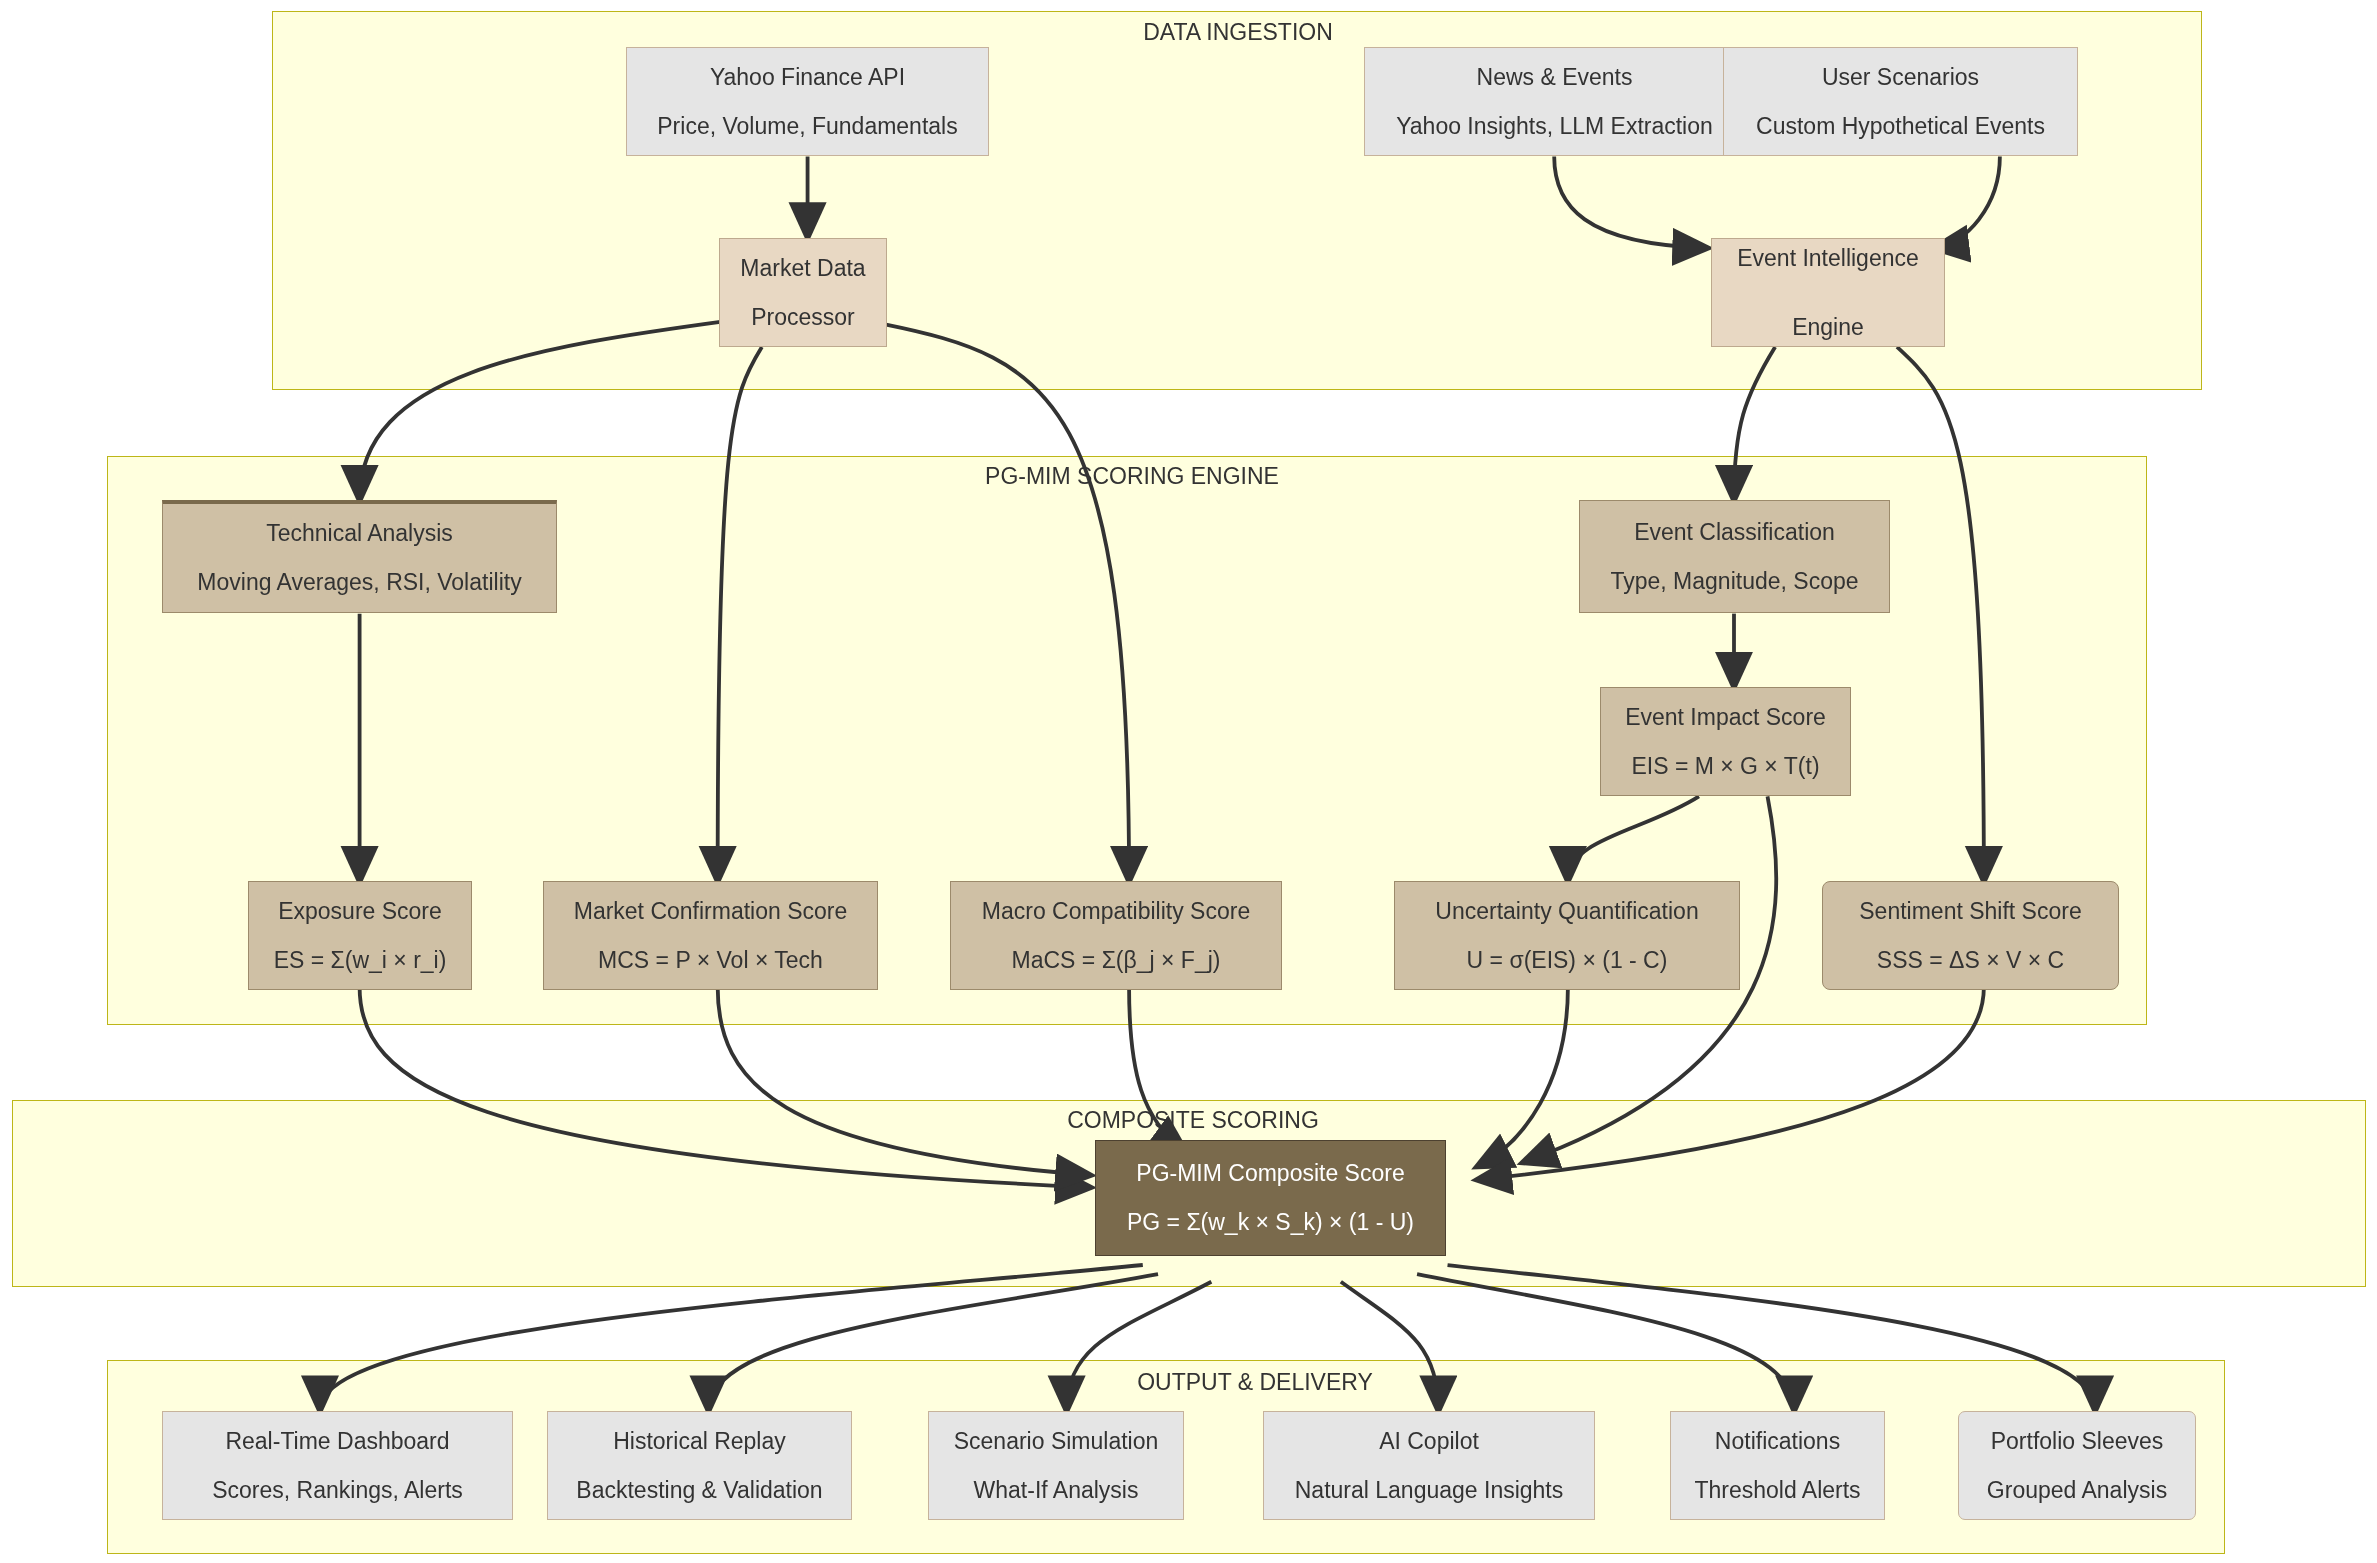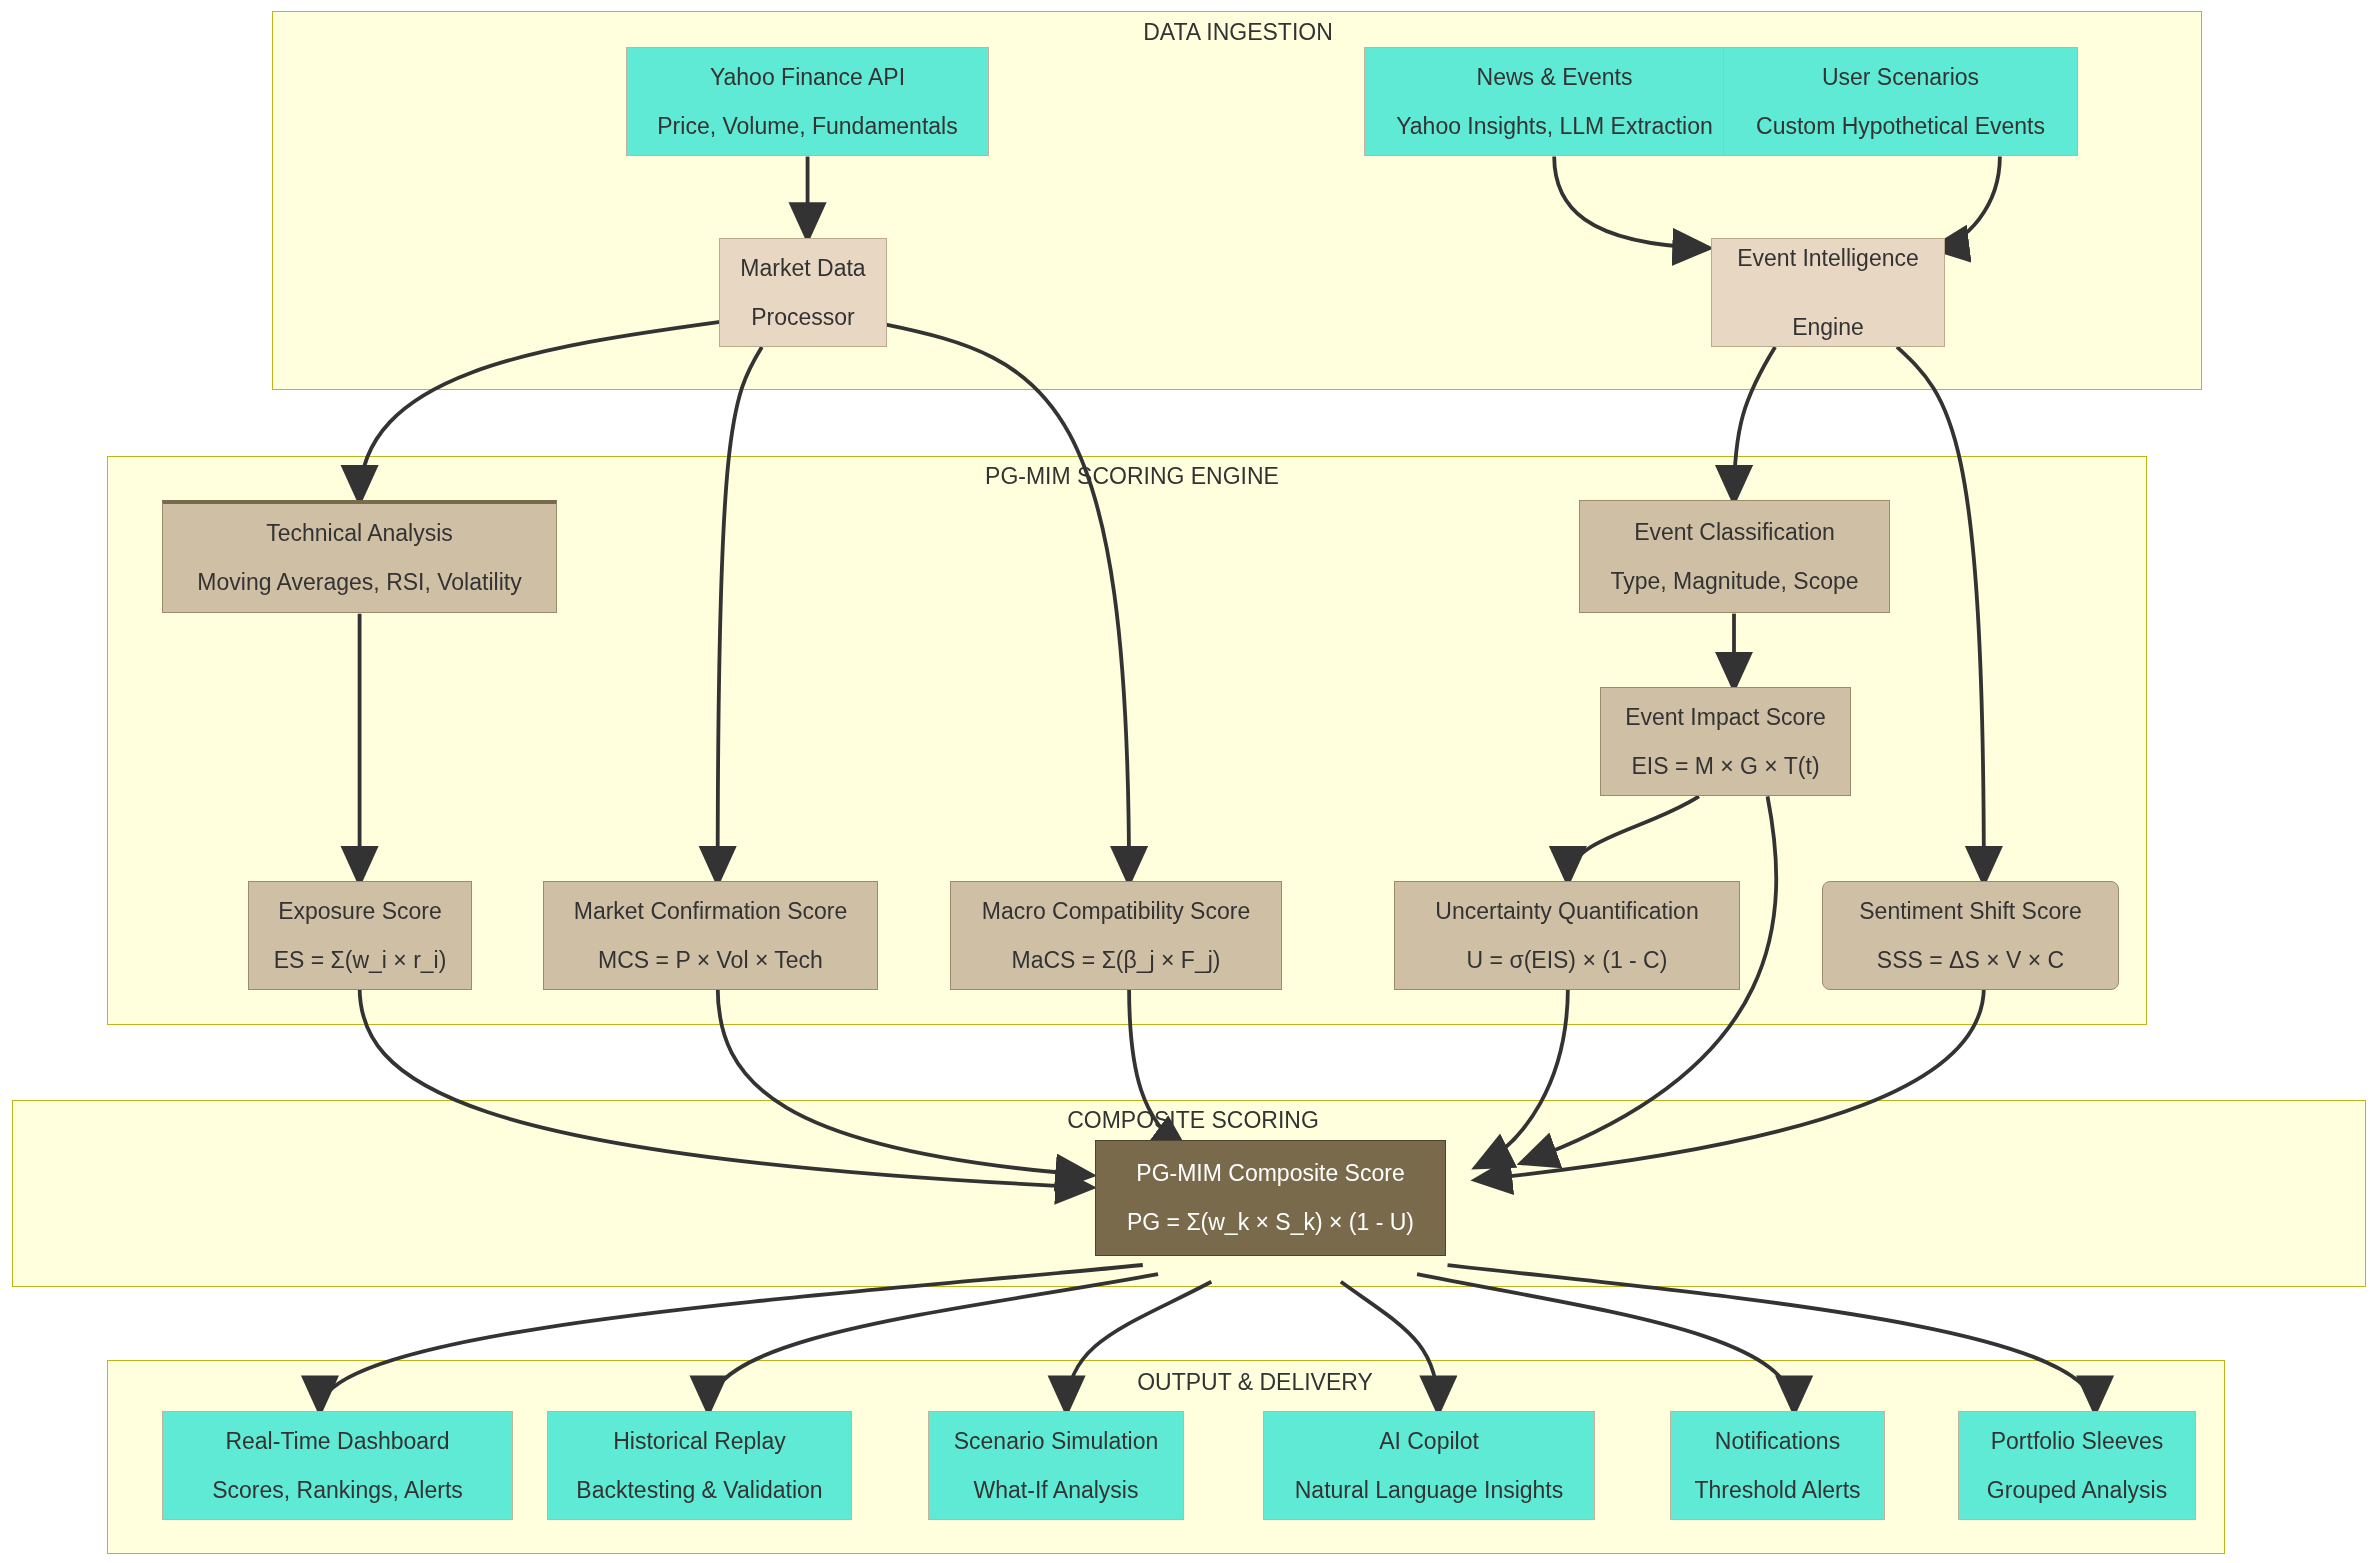--- a/index.html
+++ b/index.html
@@ -8,21 +8,21 @@
   #stage{position:absolute;left:0;top:0;width:2377px;height:1564px;}
   svg#wires{position:absolute;left:0;top:0;width:2377px;height:1564px;pointer-events:none;}
   .cluster{position:absolute;background:#ffffde;border:1.5px solid #bdb618;box-sizing:border-box;}
   .cluster-title{position:absolute;font-size:23px;color:#333333;white-space:nowrap;
                  transform:translateX(-50%);}
   .node{position:absolute;box-sizing:border-box;display:flex;flex-direction:column;
         align-items:center;justify-content:center;text-align:center;
         font-size:23px;line-height:1.25;color:#333333;padding:4.6px 10.7px;}
   .node .l1{display:block;}
   .node .l2{display:block;margin-top:20px;}
-  .src{background:#5eead4;border:1.5px solid #c6b29b;}
+  .src{background:#e5e5e5;border:1.5px solid #c6b29b;}
   .proc{background:#e8d8c3;border:1.5px solid #bda98e;}
   .score{background:#cfc0a5;border:1.5px solid #9c8a6b;}
   .score-top{background:#cfc0a5;border:1.5px solid #9c8a6b;border-top:4.6px solid #7a6a4c;}
   .composite{background:#7a6a4c;border:1.5px solid #4d4130;color:#ffffff;}
 </style>
 </head>
 <body>
 
 <div id="stage">
 
@@ -182,19 +182,19 @@
   <div class="node src" style="left:1263px;top:1411px;width:332px;height:109px;">
     <span class="l1">AI Copilot</span>
     <span class="l2">Natural Language Insights</span>
   </div>
 
   <div class="node src" style="left:1670px;top:1411px;width:215px;height:109px;">
     <span class="l1">Notifications</span>
     <span class="l2">Threshold Alerts</span>
   </div>
 
-  <div class="node src" style="left:1958px;top:1411px;width:238px;height:109px;">
+  <div class="node src" style="left:1958px;top:1411px;width:238px;height:109px;border-radius:7px;">
     <span class="l1">Portfolio Sleeves</span>
     <span class="l2">Grouped Analysis</span>
   </div>
 
 </div>
 
 
 </body></html>

